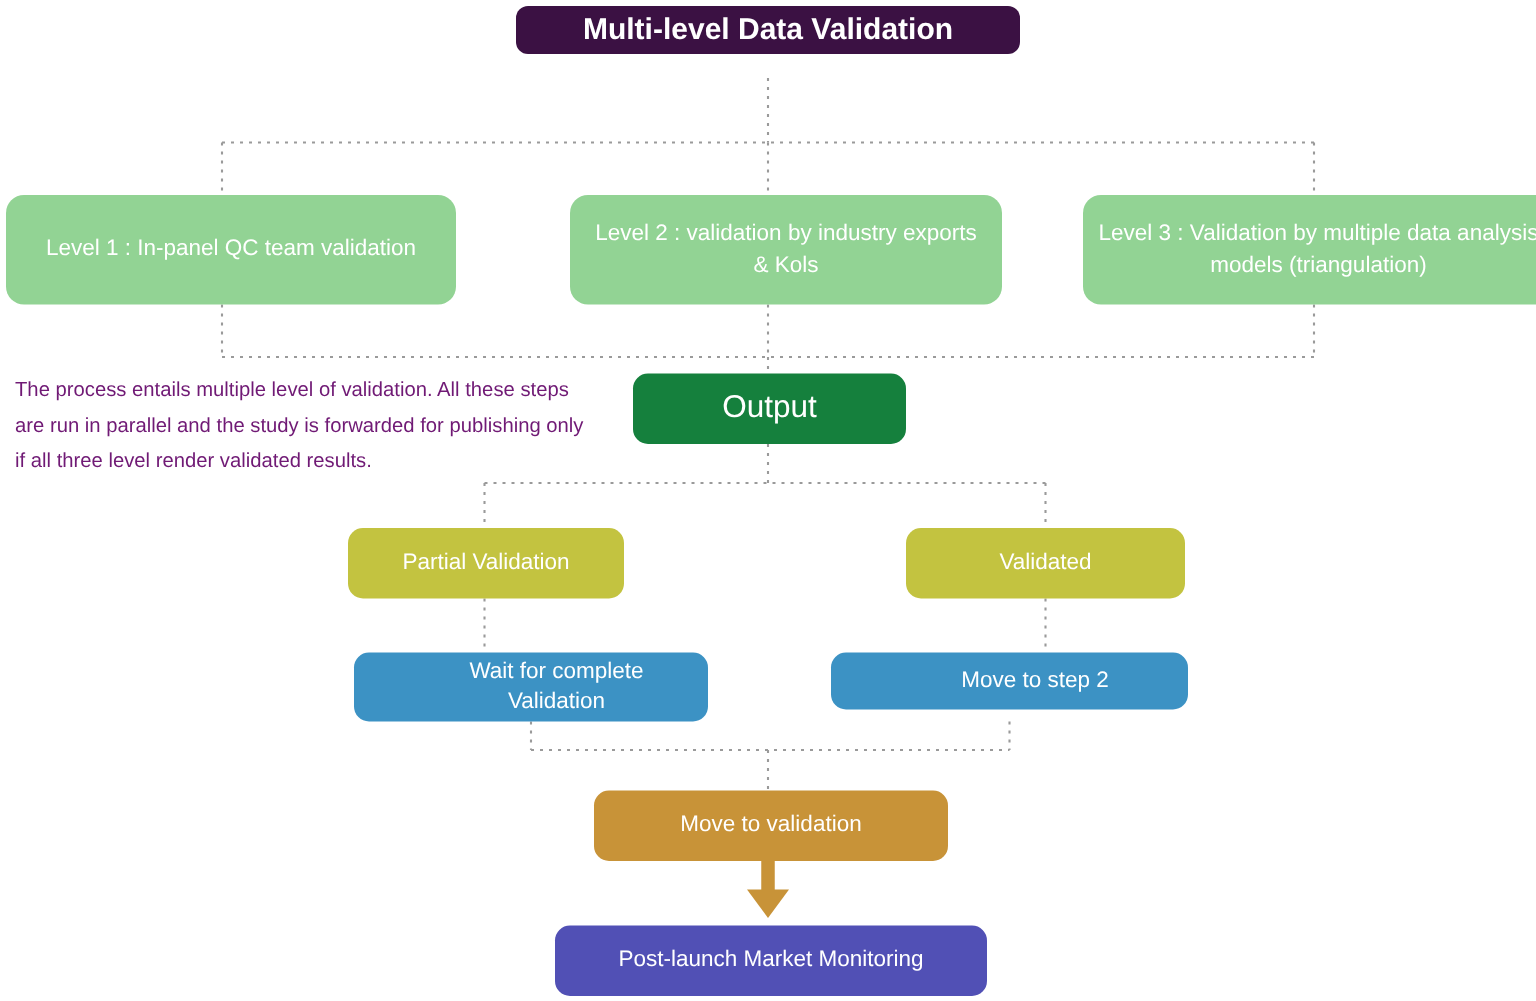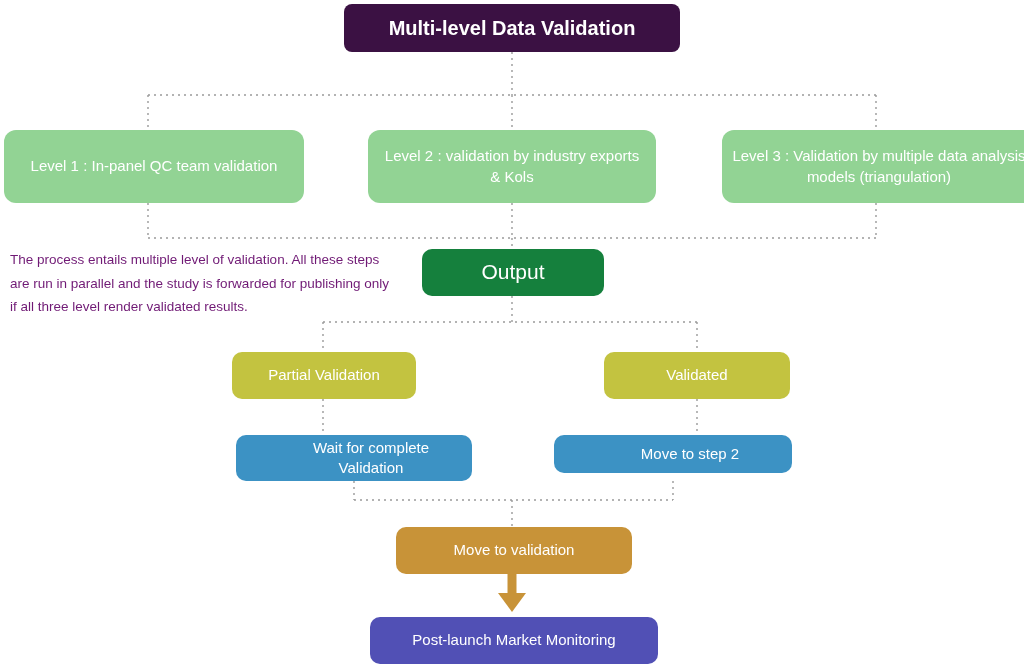--- a/index.html
+++ b/index.html
@@ -121,29 +121,29 @@
       <path d="M354,500 L673,500"></path>
       <path d="M512,500 L512,527"></path>
     </g>
 
     <g>
       <path d="M512,574 L512,595" stroke="#c89338" stroke-width="9" fill="none"></path>
       <path d="M498,593 L526,593 L512,612 Z" fill="#c89338"></path>
     </g>
   </svg>
 
-  <div class="node title-node" style="left:344px; top:4px; width:336px; height:48px;">
+  <div class="node title-node" style="left:344px; top:4px; width:336px; height:32px;">
     <span>Multi-level Data Validation</span>
   </div>
 
   <div class="node level-node" style="left:4px; top:130px; width:300px; height:73px;">
     <span>Level 1 : In-panel QC team validation</span>
   </div>
 
-  <div class="node level-node" style="left:368px; top:130px; width:288px; height:73px;">
+  <div class="node level-node" style="left:380px; top:130px; width:288px; height:73px;">
     <span>Level 2 : validation by industry exports &amp; Kols</span>
   </div>
 
   <div class="node level-node" style="left:722px; top:130px; width:314px; height:73px;">
     <span>Level 3 : Validation by multiple data analysis models (triangulation)</span>
   </div>
 
   <div class="note">
     <span>The process entails multiple level of validation. All these steps are run in parallel and the study is forwarded for publishing only if all three level render validated results.</span>
   </div>

